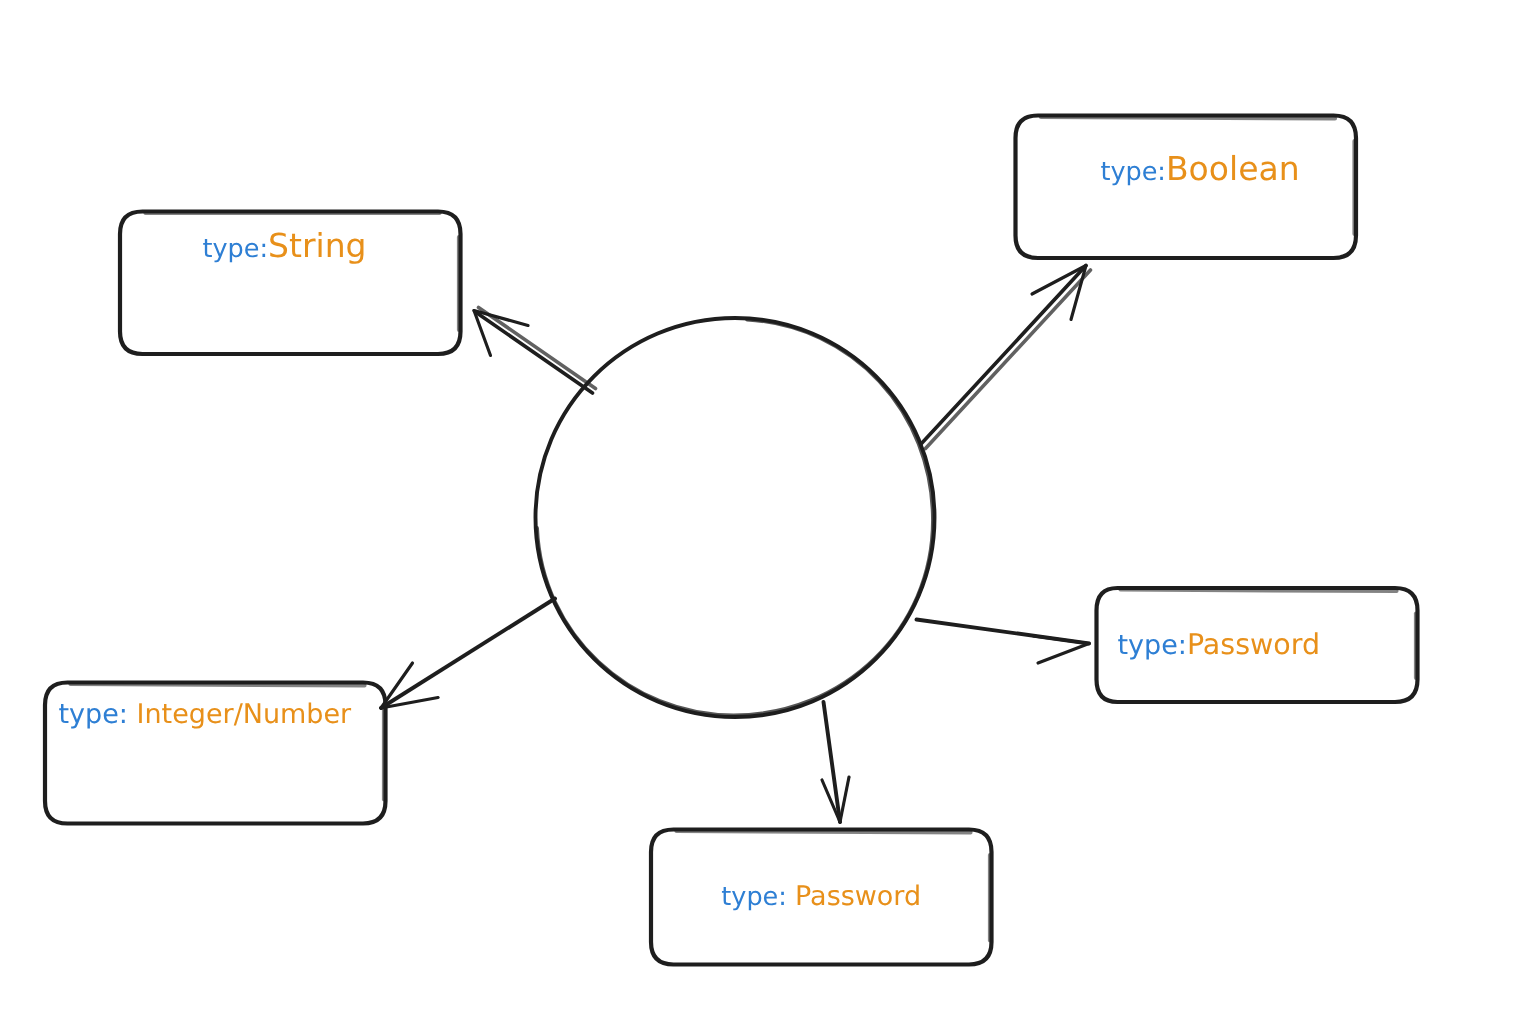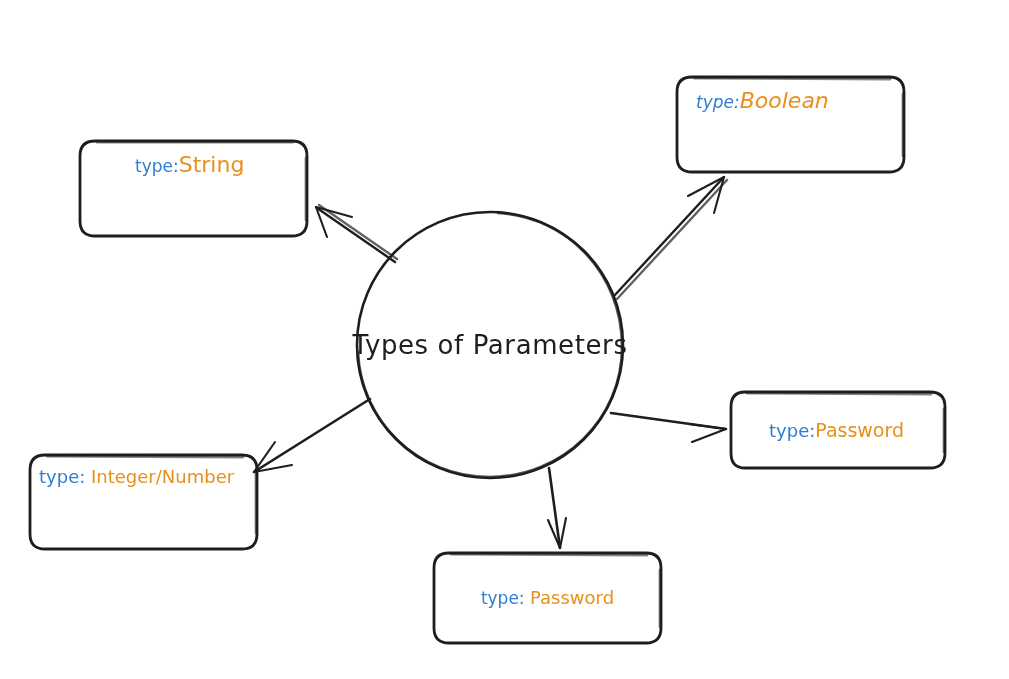--- a/index.html
+++ b/index.html
@@ -58,23 +58,22 @@
   }
   
   #node-string {
     left: 80px;  top: 141px;  width: 227px; height: 95px;
     align-items: flex-start; justify-content: flex-start;
     padding: 13px 0 0 19px;
     margin-left: 36px;
   }
   #node-boolean {
     left: 677px; top: 77px;   width: 227px; height: 95px;
-    align-items: flex-start; justify-content: flex-start;
-    padding: 13px 0 0 19px;
-    font-style: italic;
+    align-items: flex-start; justify-content: center;
+    padding: 26px 0 0 19px;
   }
   #node-integer {
     left: 30px;  top: 455px;  width: 227px; height: 94px;
     align-items: flex-start; justify-content: flex-start;
     padding: 13px 0 14px 9px;
   }
   #node-password {
     left: 731px; top: 392px;  width: 214px; height: 76px;
     align-items: center; justify-content: flex-start;
     padding: 0 0 0 14px;
@@ -82,21 +81,21 @@
   #node-multiline {
     left: 434px; top: 553px;  width: 227px; height: 90px;
     align-items: center; justify-content: center;
   }
   #node-string .node-label,
   #node-boolean .node-label { font-size: 17px; }
   #node-string .val,
   #node-boolean .val { font-size: 22px; }
   #node-integer .node-label { font-size: 18px; }
   #node-integer .val { font-size: 18px; }
-  #node-password .node-label { font-size: 18px; margin-left: 24px; }
+  #node-password .node-label { font-size: 18px; }
   #node-password .val { font-size: 19px; }
   #node-multiline .node-label { font-size: 17px; }
   #node-multiline .val { font-size: 18px; }
 </style>
 </head>
 <body>
 
 <div id="canvas">
 
   <svg id="sketch-layer" viewBox="0 0 1009 679">
@@ -178,23 +177,20 @@
       <g stroke-width="2.8">
         <path d="M 449 553 L 646 553 Q 661 553 661 568 L 661 628 Q 661 643 646 643
                  L 449 643 Q 434 643 434 628 L 434 568 Q 434 553 449 553 Z"></path>
         <path d="M 451 554 L 647 555" opacity="0.55"></path>
         <path d="M 660 570 L 660 627" opacity="0.55"></path>
       </g>
 
     </g>
   </svg>
 
-  <div class="node" id="center-node">
-    <span class="node-label" id="center-label">Types of Parameters</span>
-  </div>
 
   <div class="node" id="node-string">
     <span class="node-label"><span class="kw">type:</span><span class="val">String</span></span>
   </div>
 
   <div class="node" id="node-boolean">
     <span class="node-label"><span class="kw">type:</span><span class="val">Boolean</span></span>
   </div>
 
   <div class="node" id="node-integer">

